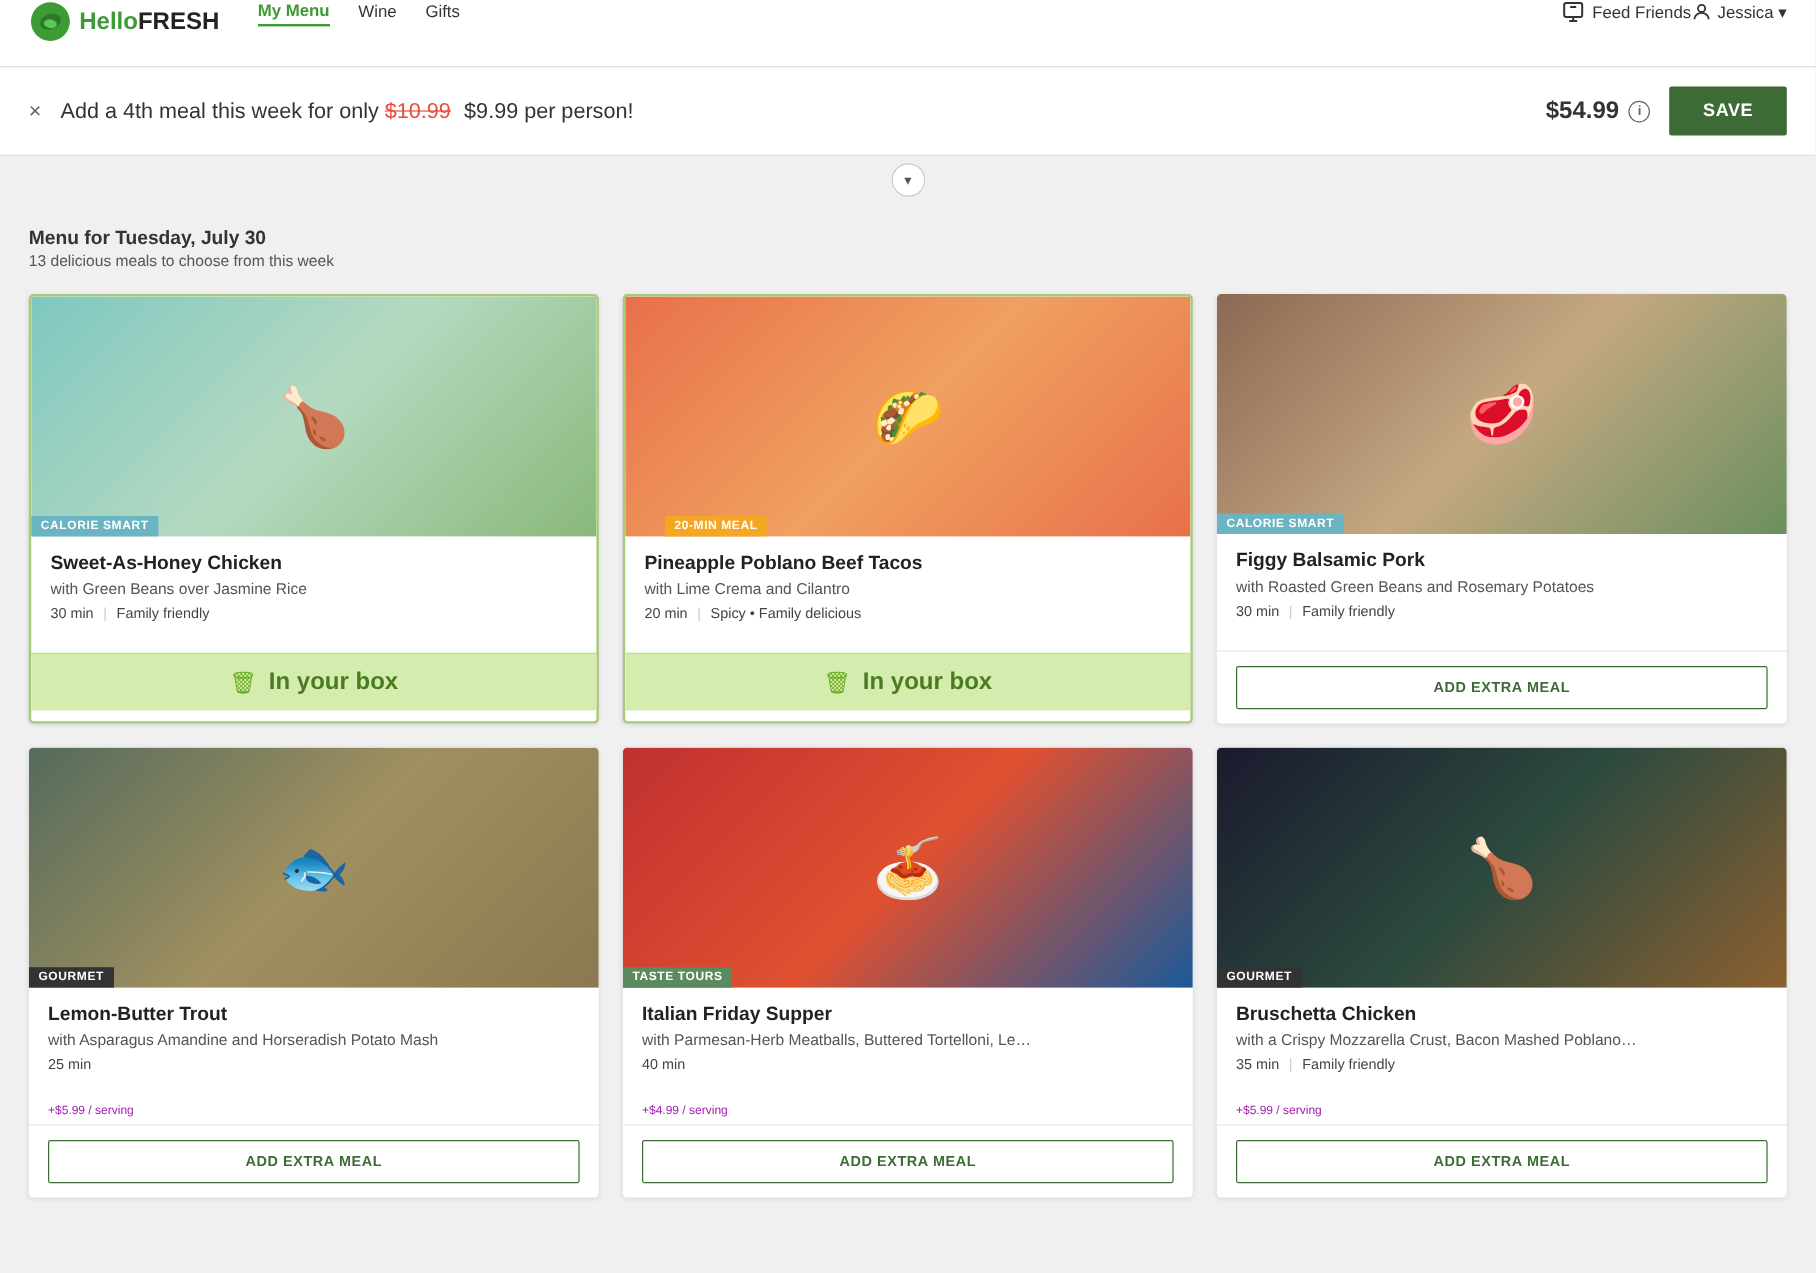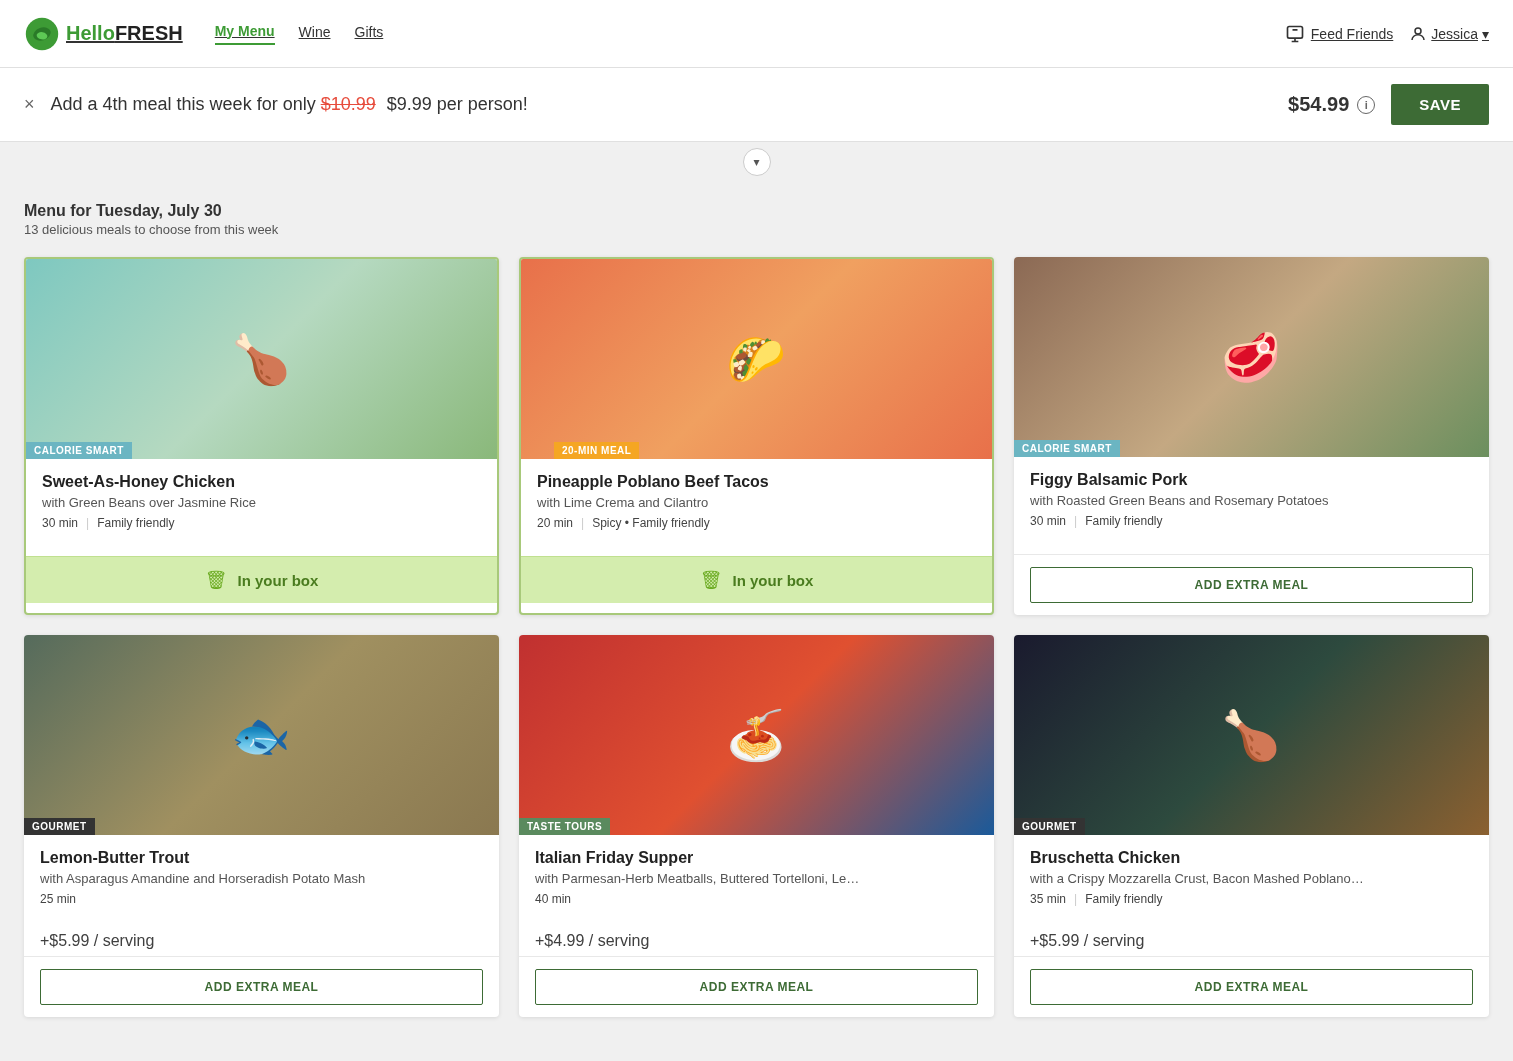--- a/index.html
+++ b/index.html
@@ -2,26 +2,25 @@
 <html><head>
   <meta charset="utf-8">
   <style>
     * { box-sizing: border-box; margin: 0; padding: 0; }
     body { font-family: -apple-system, BlinkMacSystemFont, 'Segoe UI', sans-serif; background: #f0f0f0; color: #333; }
 
     
     nav {
       background: #fff;
       display: flex;
-      align-items: center;
+      align-items: flex-start;
       padding: 0 24px;
-      height: 68px;
+      height: 56px;
       border-bottom: 1px solid #e0e0e0;
       position: relative;
-      text-decoration: underline;
     }
     .logo {
       display: flex;
       align-items: center;
       gap: 6px;
       margin-right: 32px;
     }
     .logo-icon {
       width: 36px;
       height: 36px;
@@ -46,21 +45,20 @@
       cursor: pointer;
     }
     .nav-link.active {
       color: #3d9b35;
       border-bottom: 2px solid #3d9b35;
       font-weight: 600;
     }
     .nav-right {
       display: flex;
       align-items: center;
-      gap: 16px;
     }
     .feed-friends {
       display: flex;
       align-items: center;
       gap: 6px;
       font-size: 14px;
       color: #333;
       cursor: pointer;
     }
     .user-menu {
@@ -238,43 +236,43 @@
       justify-content: center;
       gap: 10px;
     }
     .card-footer.in-box-footer {
       background: #d4edae;
       border-top: 1px solid #c0e090;
     }
     .in-box-label {
       color: #4a7c1f;
       font-weight: 700;
-      font-size: 15px;
+      font-size: 20px;
     }
     .trash-icon {
       color: #6aaa20;
       font-size: 18px;
       cursor: pointer;
     }
     .add-extra-btn {
       border: 1.5px solid #3d6b35;
       background: #fff;
       color: #3d6b35;
       font-size: 12px;
       font-weight: 700;
       letter-spacing: 0.5px;
       padding: 10px 0;
       width: 100%;
       cursor: pointer;
       text-transform: uppercase;
       border-radius: 2px;
     }
     .price-note {
-      font-size: 16px;
-      color: #404040;
+      font-size: 10px;
+      color: #a21caf;
       margin-bottom: 6px;
       padding: 0 16px;
     }
 
     
     .img-chicken { background: linear-gradient(135deg, #7ec8c0 0%, #b5d9c0 50%, #8ab87a 100%); }
     .img-tacos { background: linear-gradient(135deg, #e8704a 0%, #f0a060 50%, #e8704a 100%); }
     .img-pork { background: linear-gradient(135deg, #8b6954 0%, #c4a882 50%, #6b8f5e 100%); }
     .img-trout { background: linear-gradient(135deg, #556b5c 0%, #a09060 50%, #8a7850 100%); }
     .img-italian { background: linear-gradient(135deg, #c03030 0%, #e05030 50%, #1a5a9a 100%); }
@@ -373,21 +371,21 @@
       <div class="card-image-placeholder img-tacos">
         <div class="food-visual">🌮</div>
         <span class="badge twenty-min">20-MIN MEAL</span>
       </div>
       <div class="card-body">
         <div class="card-title">Pineapple Poblano Beef Tacos</div>
         <div class="card-subtitle">with Lime Crema and Cilantro</div>
         <div class="card-meta">
           <span>20 min</span>
           <span class="separator">|</span>
-          <span>Spicy • Family friendly</span>
+          <span>Spicy • Family delicious</span>
         </div>
       </div>
       <div class="card-footer in-box-footer">
         <span class="trash-icon">🗑</span>
         <span class="in-box-label">In your box</span>
       </div>
     </div>
     <div class="meal-card">
       <div class="card-image-placeholder img-pork">
         <div class="food-visual">🥩</div>

